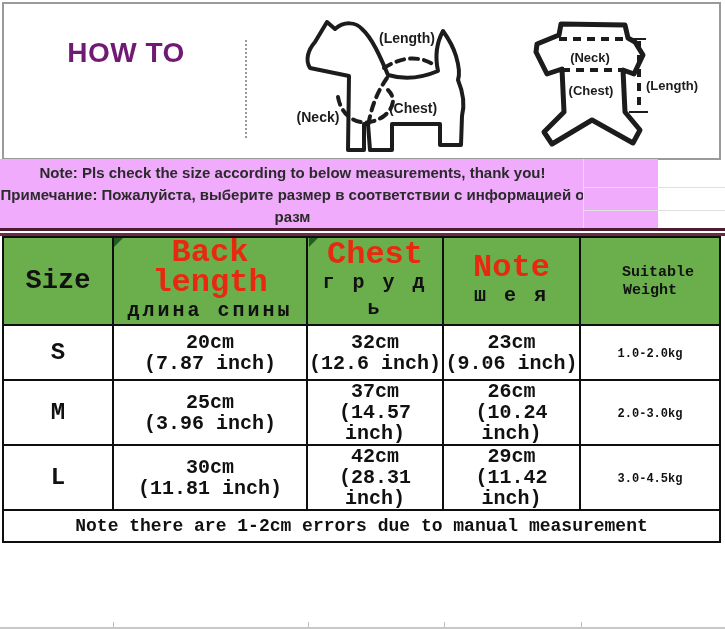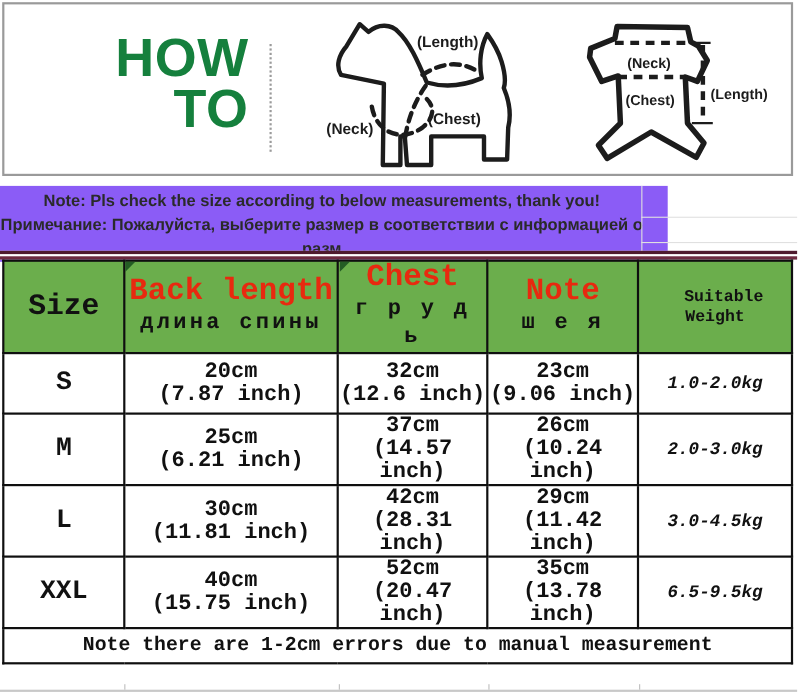--- a/index.html
+++ b/index.html
@@ -6,29 +6,29 @@
   .canvas{
     position:relative;width:725px;height:629px;background:#fff;overflow:hidden;
     font-family:"Liberation Sans","DejaVu Sans",sans-serif;color:#1c1c1c;
   }
   
   .measure-box{
     position:absolute;left:2px;top:2px;width:719px;height:158px;
     border:2px solid #9a9a9a;box-sizing:border-box;background:#fff;
   }
   .measure-title{
-    position:absolute;left:22px;top:26px;width:200px;text-align:right;
-    font-size:49px;font-weight:700;line-height:46px;color:#15803d;letter-spacing:.5px;
+    position:absolute;left:22px;top:26px;width:200px;text-align:center;
+    font-size:28px;font-weight:700;line-height:46px;color:#701a75;letter-spacing:.5px;
   }
   .divider{position:absolute;left:241px;top:36px;height:98px;width:0;border-left:2px dotted #9b9b9b;}
   .dog-svg{position:absolute;left:268px;top:8px;}
   .garment-svg{position:absolute;left:515px;top:13px;}
   .diag-label{font-family:"Liberation Sans","DejaVu Sans",sans-serif;font-weight:700;fill:#1c1c1c;}
   
-  .note-area{position:absolute;left:0;top:159px;width:607px;height:69px;background:#8b5cf6;margin-top:10px;}
+  .note-area{position:absolute;left:0;top:159px;width:658px;height:69px;background:#f0abfc;}
   .note-text{
     position:absolute;left:0;top:3px;width:585px;text-align:center;
     font-size:15px;font-weight:700;line-height:22px;color:#2a2a2a;
   }
   .faint-v{position:absolute;left:583px;top:0;height:69px;width:0;border-left:1px solid #e0e0e0;}
   .faint-h1,.faint-h2{position:absolute;left:583px;width:142px;height:0;border-top:1px solid #e0e0e0;}
   .faint-h1{top:28px;} .faint-h2{top:51px;}
   
   .maroon-band{
     position:absolute;left:0;top:228px;width:725px;height:8px;background:#fff;
@@ -36,28 +36,28 @@
   }
   
   table.size-table{
     position:absolute;left:2px;top:236px;width:693px;
     border-collapse:collapse;table-layout:fixed;
     font-family:"Liberation Mono","DejaVu Sans Mono",monospace;font-weight:700;color:#111;
   }
   table.size-table td{border:2px solid #0f0f0f;text-align:center;vertical-align:middle;padding:0;}
   tr.hdr td{background:#6bae4c;height:62px;}
   .hdr-size{font-size:27px;}
-  .hdr-en{display:block;font-size:28px;color:#e8290f;line-height:30px;}
+  .hdr-en{display:block;font-size:32px;color:#e8290f;line-height:30px;}
   .hdr-ru{display:block;font-size:20px;letter-spacing:3px;line-height:26px;}
   .hdr-weight{font-size:15px;padding-left:16px;}
   tr.datarow td{height:53px;background:#fff;}
   .sz{font-size:24px;}
   .cm{display:block;font-size:20px;line-height:21px;}
   .inch{display:block;font-size:20px;line-height:21px;}
-  .wt{font-size:16px;font-style:italic;}
+  .wt{font-size:12px;}
   tr.footrow td{height:30px;font-size:18px;}
   .comment-tri{position:absolute;width:0;height:0;border-left:9px solid #245c24;border-bottom:9px solid transparent;}
   .tri-back{left:114px;top:238px;} .tri-chest{left:309px;top:238px;}
   
   .bottom-strip{position:absolute;left:0;top:622px;width:725px;height:7px;background:#fff;border-bottom:2px solid #c8c8c8;box-sizing:border-box;}
   .bottom-strip .tick{position:absolute;top:0;height:5px;width:0;border-left:1px solid #bdbdbd;}
 </style>
 </head>
 <body>
 
@@ -159,21 +159,21 @@
             <span class="cm">23cm</span>
             <span class="inch">(9.06 inch)</span>
           </td>
         <td><span class="wt">1.0-2.0kg</span></td>
       </tr>
 
       <tr class="datarow">
         <td><span class="sz">M</span></td>
         <td>
             <span class="cm">25cm</span>
-            <span class="inch">(6.21 inch)</span>
+            <span class="inch">(3.96 inch)</span>
           </td>
         <td>
             <span class="cm">37cm</span>
             <span class="inch">(14.57 inch)</span>
           </td>
         <td>
             <span class="cm">26cm</span>
             <span class="inch">(10.24 inch)</span>
           </td>
         <td><span class="wt">2.0-3.0kg</span></td>
@@ -190,36 +190,20 @@
             <span class="inch">(28.31 inch)</span>
           </td>
         <td>
             <span class="cm">29cm</span>
             <span class="inch">(11.42 inch)</span>
           </td>
         <td><span class="wt">3.0-4.5kg</span></td>
       </tr>
 
 
-      <tr class="datarow">
-        <td><span class="sz">XXL</span></td>
-        <td>
-            <span class="cm">40cm</span>
-            <span class="inch">(15.75 inch)</span>
-          </td>
-        <td>
-            <span class="cm">52cm</span>
-            <span class="inch">(20.47 inch)</span>
-          </td>
-        <td>
-            <span class="cm">35cm</span>
-            <span class="inch">(13.78 inch)</span>
-          </td>
-        <td><span class="wt">6.5-9.5kg</span></td>
-      </tr>
 
       <tr class="footrow">
         <td colspan="5">Note there are 1-2cm errors due to manual measurement</td>
       </tr>
     </tbody>
   </table>
 
   <div class="comment-tri tri-back"></div>
   <div class="comment-tri tri-chest"></div>
 

